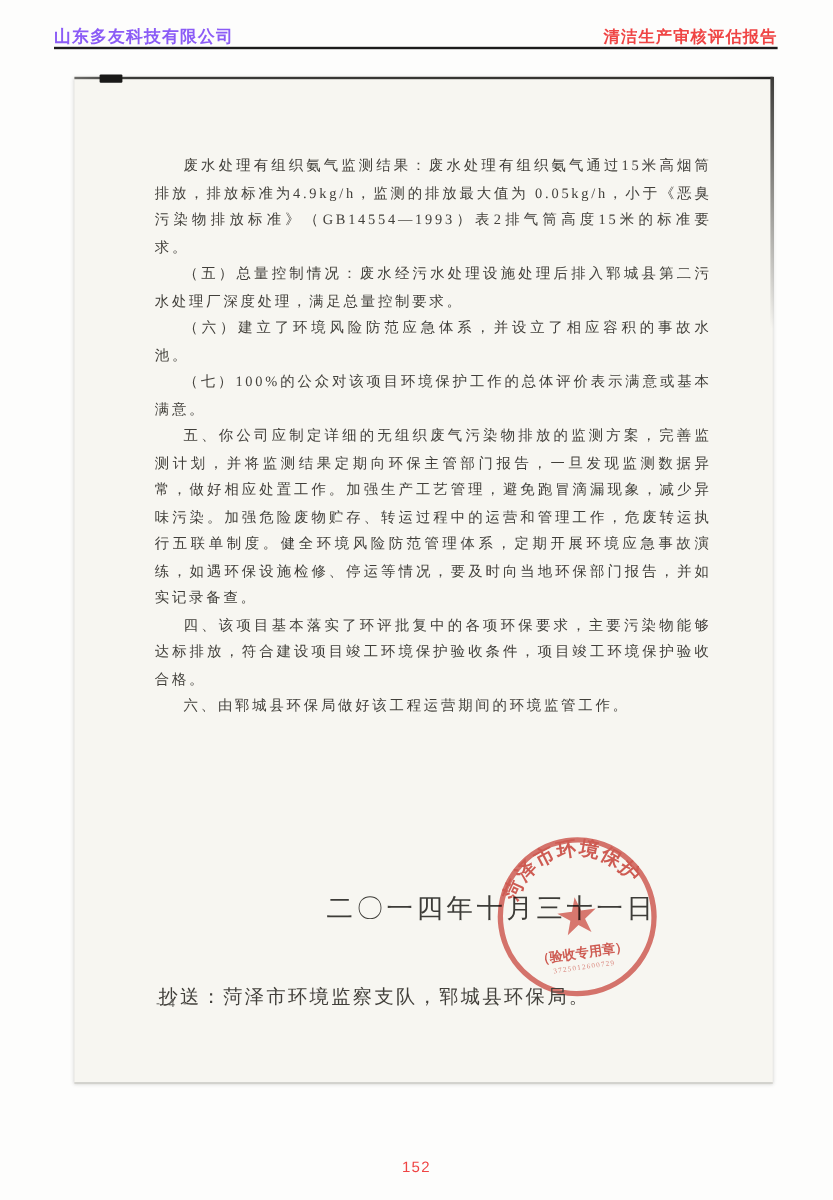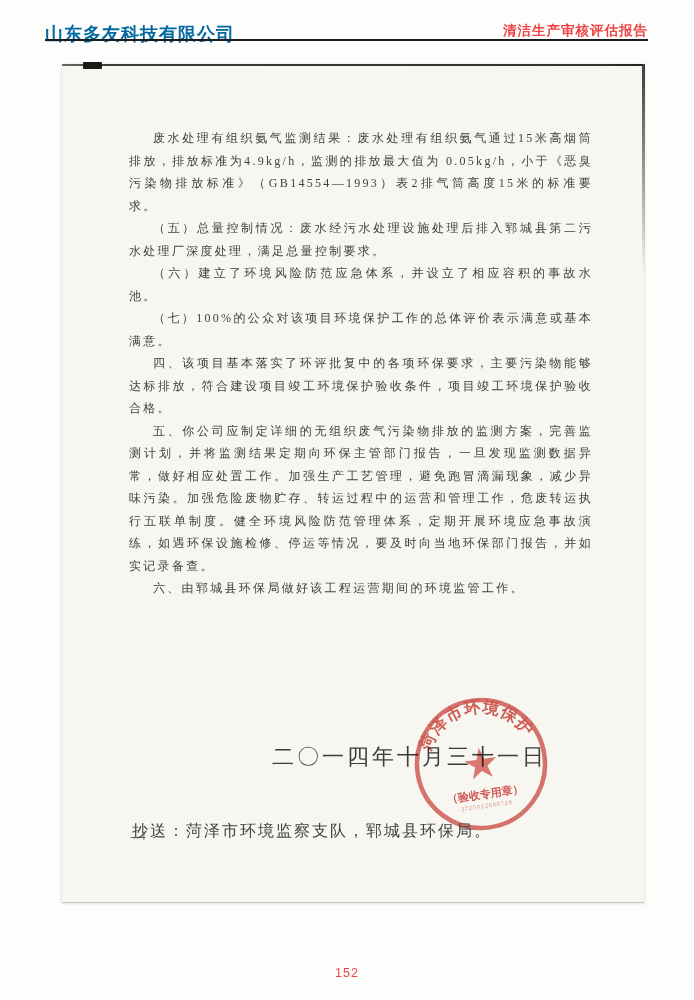--- a/index.html
+++ b/index.html
@@ -11,21 +11,21 @@
     width: 694px;
     height: 1000px;
     background: #fdfdfc;
     overflow: hidden;
   }
 
   
   .hdr-left {
     position: absolute; left: 45px; top: 22px;
     font-family: "Liberation Sans", "DejaVu Sans", sans-serif;
-    font-weight: bold; font-size: 18px; color: #0369a1; letter-spacing: 1px;
+    font-weight: bold; font-size: 14px; color: #8b5cf6; letter-spacing: 1px;
   }
   .hdr-right {
     position: absolute; right: 46px; top: 22px;
     font-family: "Liberation Sans", "DejaVu Sans", sans-serif;
     font-weight: bold; font-size: 13.5px; color: #ef4444; letter-spacing: 1px;
   }
   .hdr-rule {
     position: absolute; left: 45px; top: 39px;
     width: 603px; height: 2px; background: #1c1c1c;
   }
@@ -108,22 +108,22 @@
     <div class="scan-corner"></div>
     <div class="scan-right-edge"></div>
     <div class="scan-bottom-edge"></div>
   </div>
 
   <div class="letter-body">
     <p>废水处理有组织氨气监测结果：废水处理有组织氨气通过15米高烟筒排放，排放标准为4.9kg/h，监测的排放最大值为 0.05kg/h，小于《恶臭污染物排放标准》（GB14554—1993）表2排气筒高度15米的标准要求。</p>
     <p>（五）总量控制情况：废水经污水处理设施处理后排入郓城县第二污水处理厂深度处理，满足总量控制要求。</p>
     <p>（六）建立了环境风险防范应急体系，并设立了相应容积的事故水池。</p>
     <p>（七）100%的公众对该项目环境保护工作的总体评价表示满意或基本满意。</p>
+    <p>五、你公司应制定详细的无组织废气污染物排放的监测方案，完善监测计划，并将监测结果定期向环保主管部门报告，一旦发现监测数据异常，做好相应处置工作。加强生产工艺管理，避免跑冒滴漏现象，减少异味污染。加强危险废物贮存、转运过程中的运营和管理工作，危废转运执行五联单制度。健全环境风险防范管理体系，定期开展环境应急事故演练，如遇环保设施检修、停运等情况，要及时向当地环保部门报告，并如实记录备查。</p>
     <p>四、该项目基本落实了环评批复中的各项环保要求，主要污染物能够达标排放，符合建设项目竣工环境保护验收条件，项目竣工环境保护验收合格。</p>
-    <p>五、你公司应制定详细的无组织废气污染物排放的监测方案，完善监测计划，并将监测结果定期向环保主管部门报告，一旦发现监测数据异常，做好相应处置工作。加强生产工艺管理，避免跑冒滴漏现象，减少异味污染。加强危险废物贮存、转运过程中的运营和管理工作，危废转运执行五联单制度。健全环境风险防范管理体系，定期开展环境应急事故演练，如遇环保设施检修、停运等情况，要及时向当地环保部门报告，并如实记录备查。</p>
     <p>六、由郓城县环保局做好该工程运营期间的环境监管工作。</p>
   </div>
 
   <div class="letter-date">二〇一四年十月三十一日</div>
 
   <div class="seal">
     <svg width="140" height="140" viewBox="0 0 140 140">
       <circle cx="70" cy="70" r="64" fill="none" stroke="#cf4840" stroke-width="4.5" opacity="0.85"></circle>
       <path id="sealArc" d="M 20.5,52.5 A 53,53 0 0 1 119.5,52.5" fill="none"></path>
       <text font-size="16.5" font-weight="bold" fill="#cf4840" letter-spacing="1">

